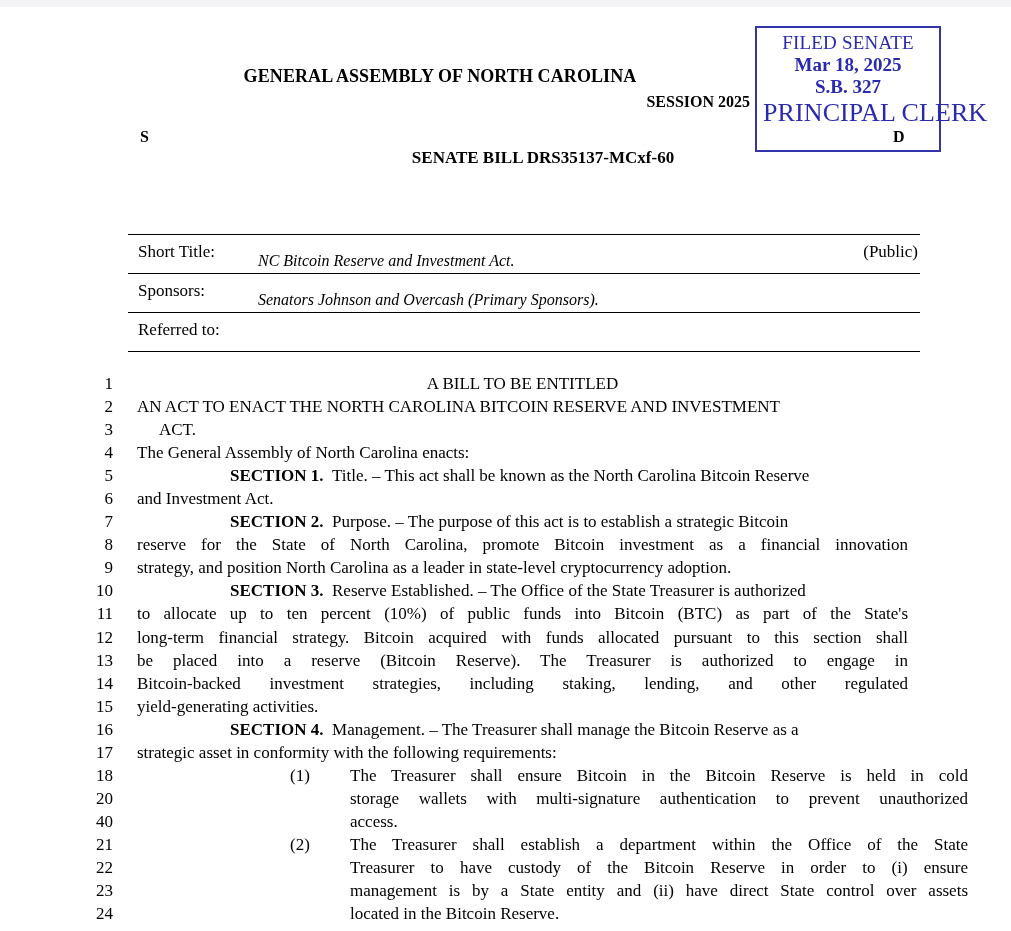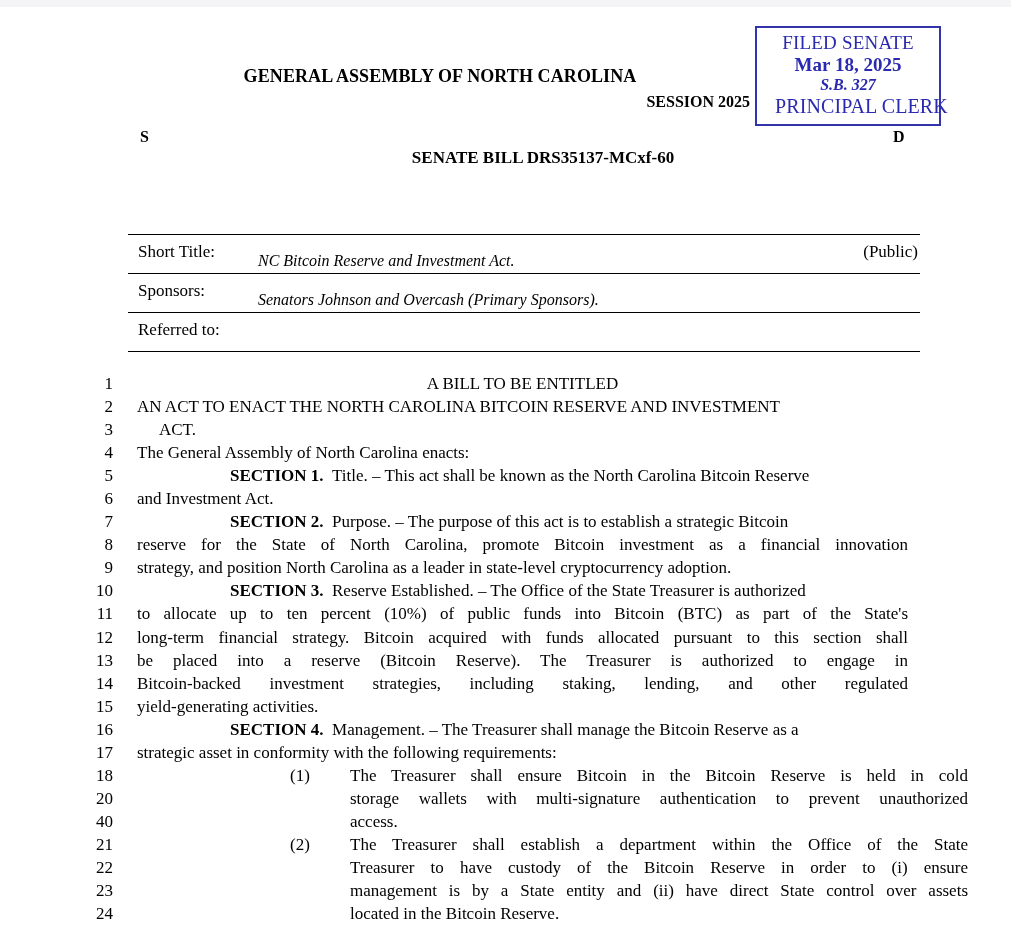--- a/index.html
+++ b/index.html
@@ -26,30 +26,30 @@
   }
 
   
   .stamp {
     position: absolute;
     left: 755px;
     top: 26px;
     width: 186px;
     box-sizing: border-box;
     border: 2px solid #3333aa;
-    padding: 4px 6px 6px 6px;
+    padding: 4px 6px 22px 6px;
     text-align: center;
     color: #2a2ab0;
     line-height: 1.16;
   }
   .stamp div { white-space: nowrap; }
   .stamp-filed   { font-size: 19px; letter-spacing: .2px; }
   .stamp-date    { font-size: 19px; font-weight: bold; }
-  .stamp-number  { font-size: 16px; font-weight: bold; font-style: italic; }
-  .stamp-clerk   { font-size: 20px; letter-spacing: .1px; margin-left: 12px; }
+  .stamp-number  { font-size: 19px; font-weight: bold; }
+  .stamp-clerk   { font-size: 26px; letter-spacing: .1px; }
 
   
   .hdr-assembly {
     position: absolute;
     left: 130px; top: 66px;
     width: 620px;
     text-align: center;
     font-size: 18px;
     font-weight: bold;
     letter-spacing: .1px;

